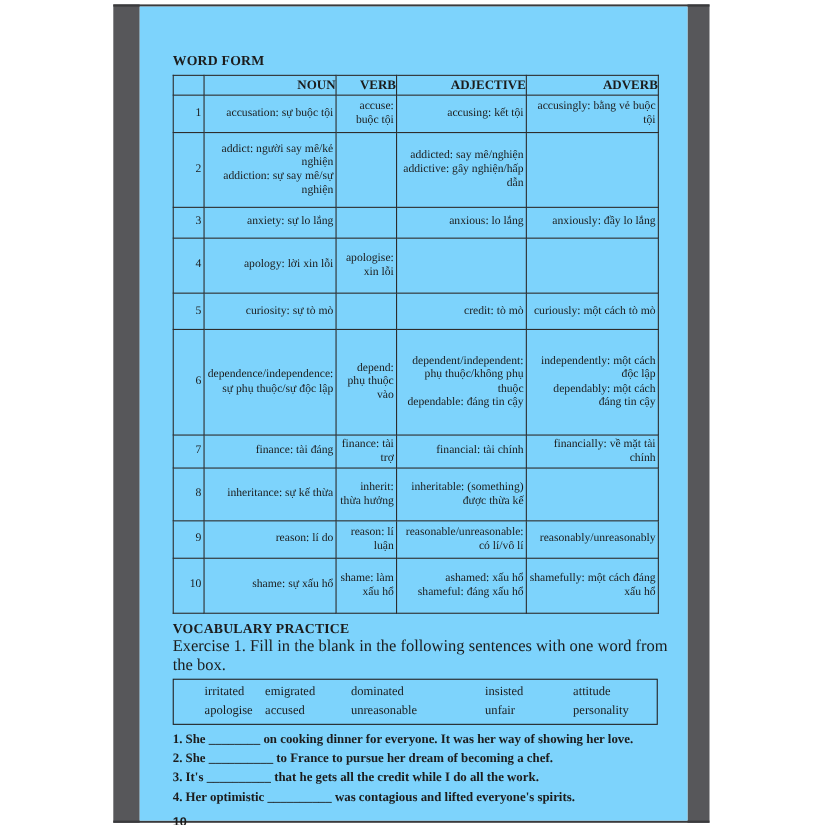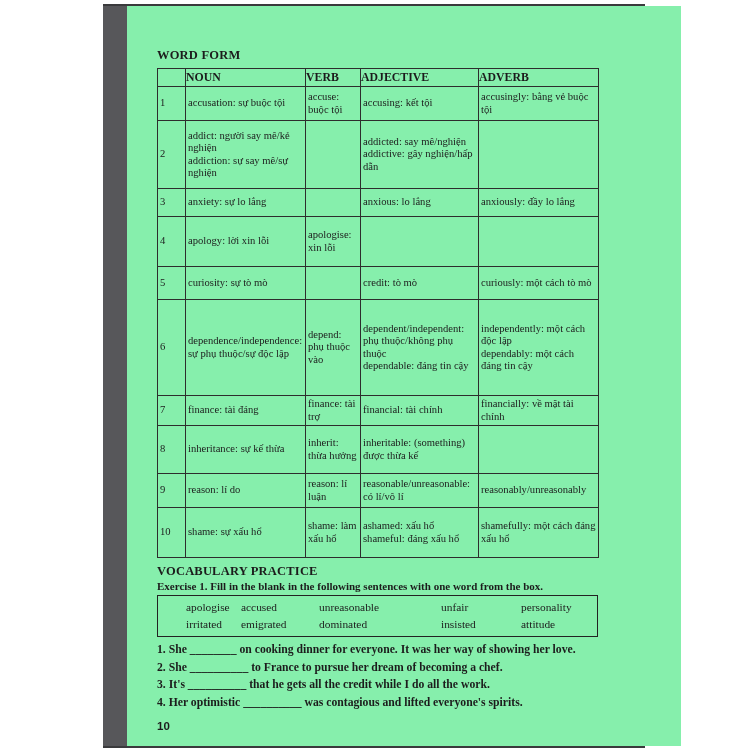--- a/index.html
+++ b/index.html
@@ -19,42 +19,42 @@
   .bar-right { left: 625px; width: 20px; }
   .frame-line {
     position: absolute; left: 103px; width: 542px; height: 2px;
     background: #3a3a3c;
   }
   .frame-line.top    { top: 4px; }
   .frame-line.bottom { top: 746px; }
 
   .page {
     position: absolute; left: 127px; top: 6px;
-    width: 554px; height: 740px;
-    background: #86efac;
+    width: 498px; height: 740px;
+    background: #7dd3fc;
     box-sizing: border-box;
     padding: 42px 0 0 30px;
   }
 
   .heading {
     font-size: 12.5px; font-weight: bold;
     margin: 0 0 5px 0;
     letter-spacing: 0.2px;
   }
 
   table.word-form {
     border-collapse: collapse;
     table-layout: fixed;
     width: 441px;
     font-size: 10.6px;
     line-height: 1.14;
   }
   table.word-form th, table.word-form td {
     border: 1.6px solid #2d2d2d;
-    text-align: left;
+    text-align: right;
     vertical-align: middle;
     padding: 1px 2px;
     overflow-wrap: break-word;
     word-break: break-word;
     white-space: pre-line;
   }
   table.word-form th {
     font-size: 11.8px;
     font-weight: bold;
     padding: 1px 0;
@@ -76,21 +76,21 @@
   tbody tr:nth-child(8)  { height: 48px; }
   tbody tr:nth-child(9)  { height: 34px; }
   tbody tr:nth-child(10) { height: 50px; }
 
   .vocab-heading {
     font-size: 12.5px; font-weight: bold;
     margin: 6px 0 1px 0;
     letter-spacing: 0.2px;
   }
   .exercise-title {
-    font-size: 11px; font-weight: bold;
+    font-size: 15px; font-weight: normal;
     margin: 0 0 3px 0;
   }
   .word-box {
     width: 441px;
     box-sizing: border-box;
     border: 1.8px solid #222222;
     padding: 3px 2px 4px 28px;
     font-size: 11.4px;
   }
   .word-row {
@@ -220,33 +220,33 @@
           <td>shamefully: một cách đáng xấu hổ</td>
         </tr>
       </tbody>
   </table>
 
   <div class="vocab-heading">VOCABULARY PRACTICE</div>
   <div class="exercise-title">Exercise 1. Fill in the blank in the following sentences with one word from the box.</div>
 
   <div class="word-box">
     <div class="word-row">
+        <span>irritated</span>
+        <span>emigrated</span>
+        <span>dominated</span>
+        <span>insisted</span>
+        <span>attitude</span>
+      </div>
+    <div class="word-row">
         <span>apologise</span>
         <span>accused</span>
         <span>unreasonable</span>
         <span>unfair</span>
         <span>personality</span>
       </div>
-    <div class="word-row">
-        <span>irritated</span>
-        <span>emigrated</span>
-        <span>dominated</span>
-        <span>insisted</span>
-        <span>attitude</span>
-      </div>
   </div>
 
   <div class="sentences">
       <div>1. She ________ on cooking dinner for everyone. It was her way of showing her love.</div>
       <div>2. She __________ to France to pursue her dream of becoming a chef.</div>
       <div>3. It's __________ that he gets all the credit while I do all the work.</div>
       <div>4. Her optimistic __________ was contagious and lifted everyone's spirits.</div>
     </div>
 
   <div class="page-number">10</div>

